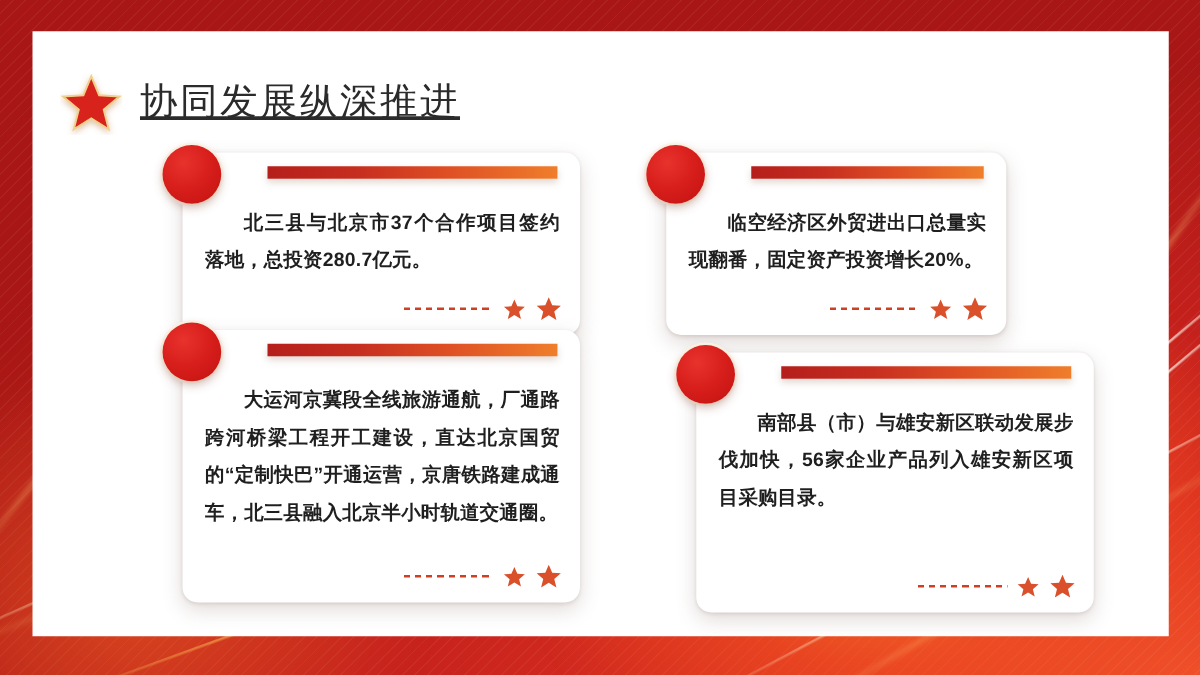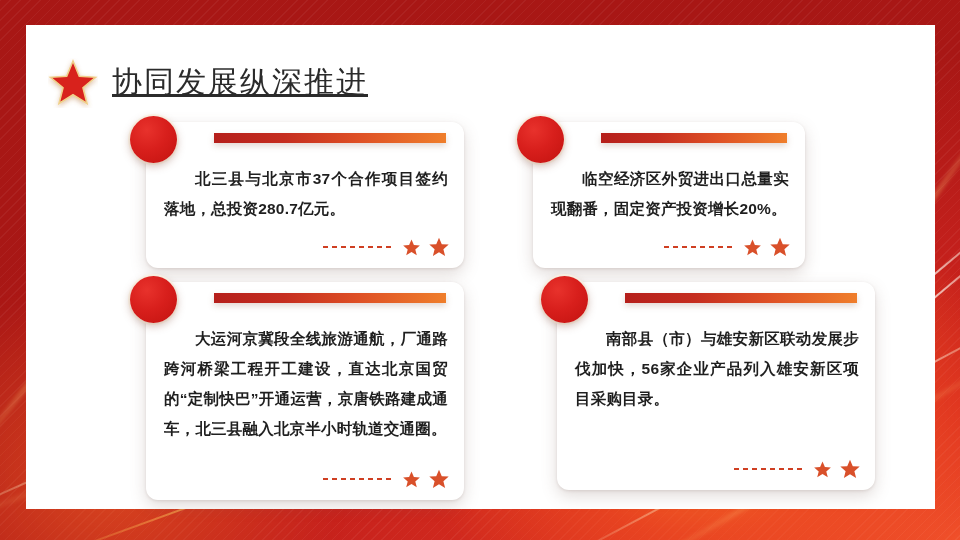--- a/index.html
+++ b/index.html
@@ -114,21 +114,21 @@
 
   
   .card {
     position: absolute;
     background: #ffffff;
     border-radius: 12px;
     box-shadow: 0 6px 16px rgba(120,90,80,0.22), 0 1px 3px rgba(120,90,80,0.16);
   }
   #card-0 { left: 146px; top: 122px; width: 318px; height: 146px; }
   #card-1 { left: 496px; top: 122px; width: 272px; height: 146px; margin-left: 37px; }
-  #card-2 { left: 146px; top: 282px; width: 318px; height: 218px; }
+  #card-2 { left: 146px; top: 264px; width: 318px; height: 218px; }
   #card-3 { left: 516px; top: 282px; width: 318px; height: 208px; margin-left: 41px; }
 
   .card-dot {
     position: absolute;
     left: -16px;
     top: -6px;
     width: 47px;
     height: 47px;
     border-radius: 50%;
     background: radial-gradient(circle at 36% 30%, #e8322c 0%, #d81f1c 45%, #c2120f 100%);

